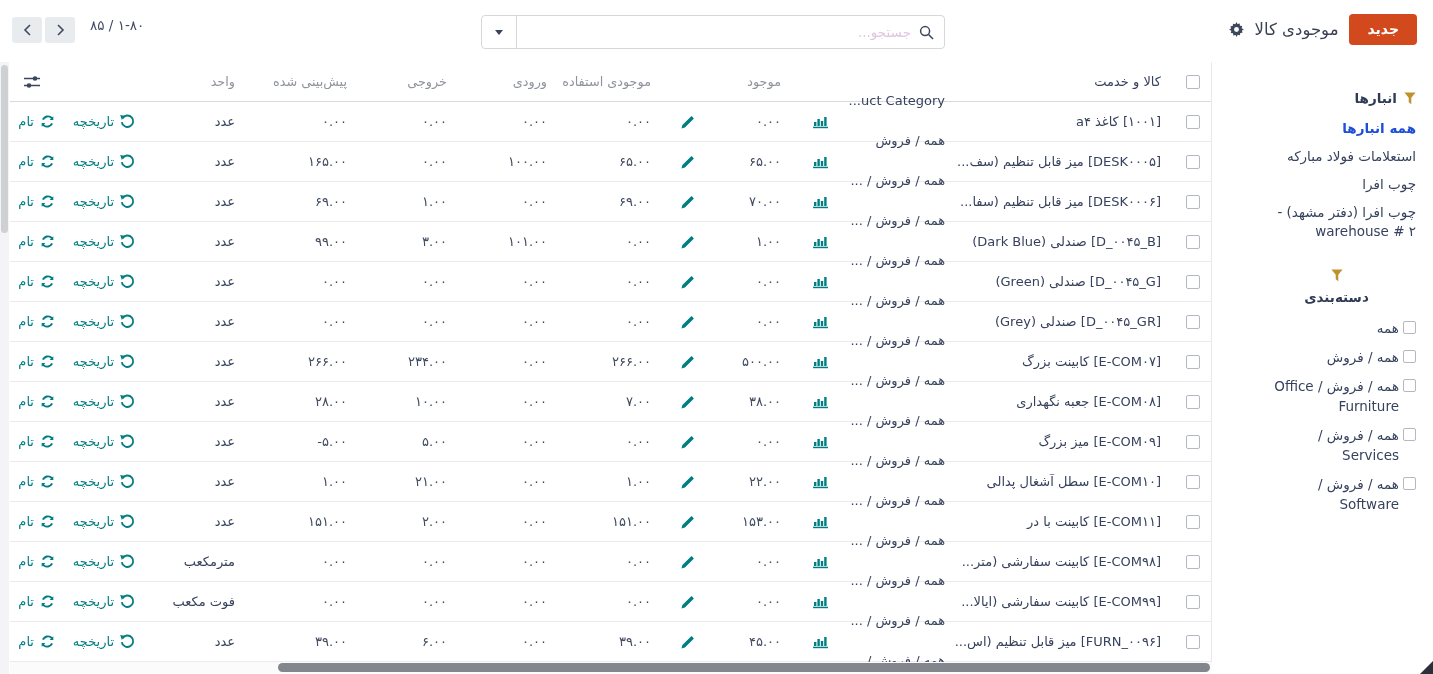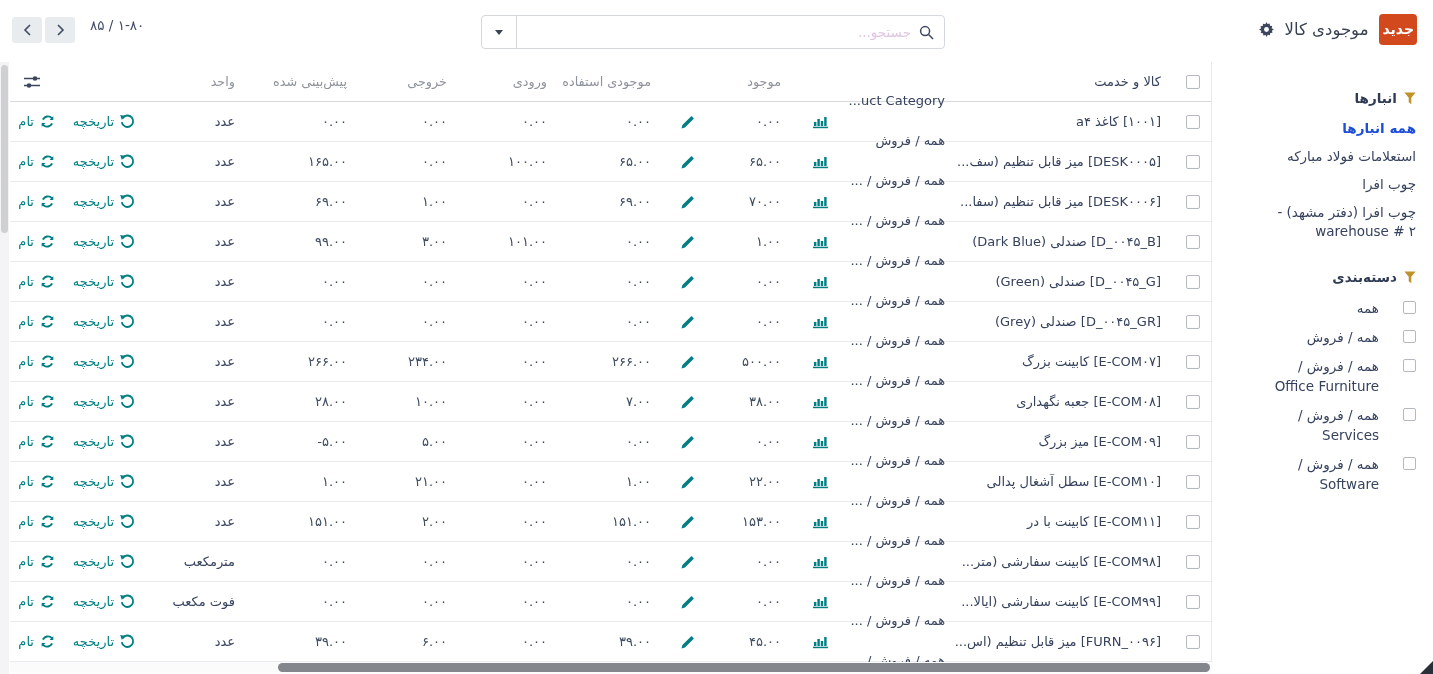--- a/index.html
+++ b/index.html
@@ -7,21 +7,21 @@
     width:1433px;height:674px;overflow:hidden;background:#fff;
     font-family:"DejaVu Sans","Liberation Sans",sans-serif;
     color:#374151;position:relative;
   }
   .app{position:absolute;inset:0;direction:rtl;}
 
   
   .topbar{position:absolute;top:0;left:0;right:0;height:62px;background:#fff;}
   .tb-right{position:absolute;right:16px;top:14px;display:flex;align-items:center;gap:11px;}
   .new-btn{background:#d2491e;color:#fff;font-size:14px;font-weight:600;
-    padding:7px 3px;border:none;border-radius:4px;cursor:pointer;
+    padding:7px 18px;border:none;border-radius:4px;cursor:pointer;
     font-family:inherit;line-height:1.2;}
   .page-title{font-size:16.5px;color:#374151;}
   .gear-btn{background:none;border:none;padding:0;cursor:pointer;display:flex;align-items:center;}
 
   .search{position:absolute;left:481px;top:15px;width:464px;height:34px;
     border:1px solid #d4d7db;border-radius:4px;display:flex;align-items:center;
     direction:rtl;box-sizing:border-box;background:#fff;}
   .search-icon{margin:0 10px 0 6px;display:flex;}
   .search-input{flex:1;border:none;outline:none;font-size:13.5px;direction:rtl;
     font-family:inherit;color:#374151;background:transparent;min-width:0;}
@@ -34,25 +34,25 @@
   .pager{position:absolute;left:12px;top:17px;display:flex;direction:ltr;}
   .pg-btn{width:30px;height:26px;background:#e9ecef;border:none;border-radius:3px;
     margin-right:3px;display:flex;align-items:center;justify-content:center;cursor:pointer;}
   .pager-text{margin-left:12px;font-size:13.5px;color:#3f4a63;direction:ltr;}
 
   
   .sidebar{position:absolute;right:0;top:62px;bottom:0;width:184px;box-sizing:border-box;
     padding:28px 17px 0 8px;background:#fff;}
   .side-title{display:flex;align-items:center;gap:7px;font-weight:700;color:#2f3b54;
     font-size:13.5px;margin-bottom:13px;}
-  .side-title.second{margin-top:28px;}
+  .side-title.second{margin-top:28px;flex-direction:column;}
   .side-item{text-align:right;color:#36425d;font-size:13.5px;line-height:19px;
     margin-bottom:9px;cursor:pointer;}
   .side-item.active{font-weight:700;color:#1d4ed8;}
-  .side-check{display:flex;gap:24px;margin-bottom:9px;align-items:flex-start;cursor:pointer;}
+  .side-check{display:flex;gap:4px;margin-bottom:9px;align-items:flex-start;cursor:pointer;}
   .cb{width:14px;height:14px;border:1px solid #b4b8c0;border-radius:2px;background:#fff;
     flex:none;display:inline-block;box-sizing:border-box;}
   .side-check .cb{width:13px;height:13px;margin-top:3px;}
   .side-check-label{color:#36425d;font-size:13.5px;line-height:20px;text-align:right;}
 
   
   .table-area{position:absolute;left:10px;top:62px;width:1202px;height:601px;
     border-right:1px solid #e7e9ed;box-sizing:border-box;direction:rtl;background:#fff;overflow:hidden;}
   .grid-row{display:grid;
     grid-template-columns:36px 230px 100px 48px 88px 42px 104px 100px 100px 112px 116px 80px 1fr;

